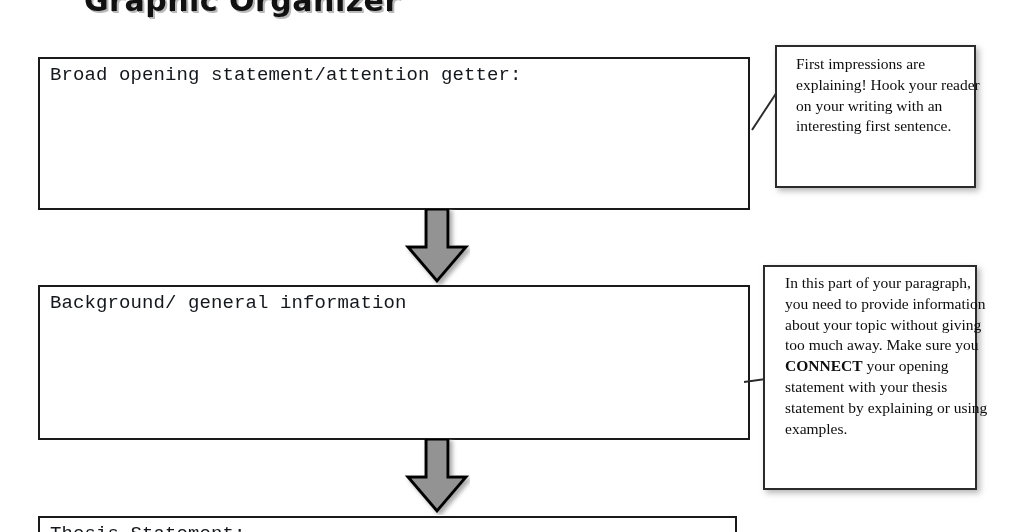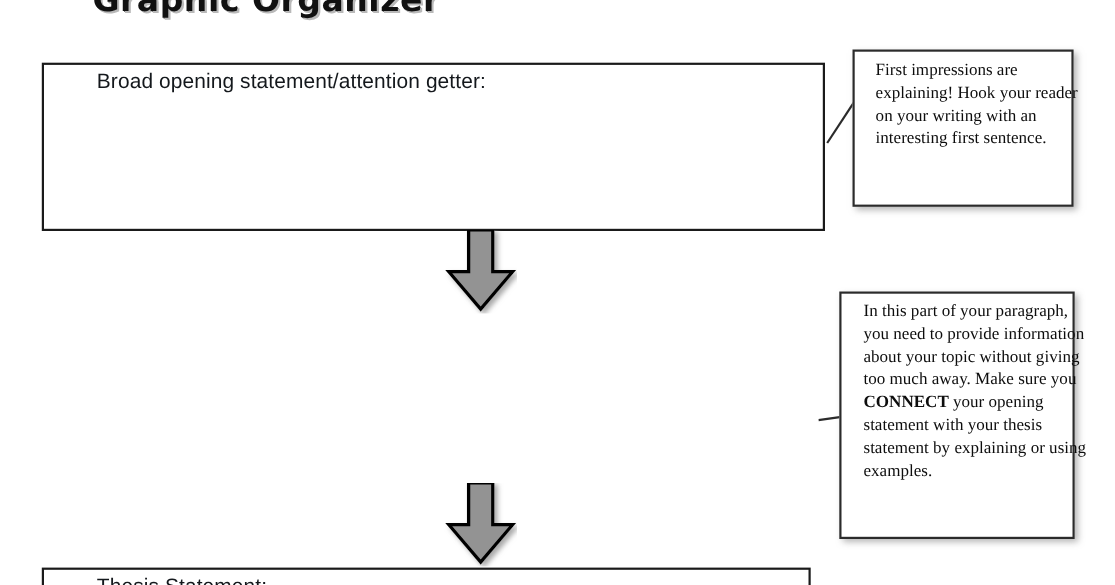--- a/index.html
+++ b/index.html
@@ -42,27 +42,26 @@
   .orgbox {
     position: absolute;
     box-sizing: border-box;
     background: #ffffff;
     border: 2px solid #1a1a1a;
   }
   .orgbox .boxlabel {
     position: absolute;
     left: 10px;
     top: 5px;
-    font-family: Liberation Sans, sans-serif;
+    font-family: Liberation Mono, monospace;
     font-size: 19px;
     font-weight: 300;
     color: #14181c;
     white-space: nowrap;
     letter-spacing: 0.1px;
-    margin-left: 38px;
   }
 
   #box-opening  { left: 38px; top: 57px;  width: 712px; height: 153px; }
   #box-background { left: 38px; top: 285px; width: 712px; height: 155px; }
   #box-thesis   { left: 38px; top: 516px; width: 699px; height: 60px; }
 
   
   .arrow {
     position: absolute;
     width: 66px;
@@ -124,20 +123,23 @@
     <svg width="66" height="76" viewBox="0 0 66 76" xmlns="http://www.w3.org/2000/svg">
       <defs>
         <filter id="shadow1" x="-40%" y="-40%" width="190%" height="190%">
           <feDropShadow dx="3" dy="3" stdDeviation="2.2" flood-color="#9a9a9a" flood-opacity="0.85"></feDropShadow>
         </filter>
       </defs>
       <polygon points="22,0 44,0 44,38 62,38 33,72 4,38 22,38" fill="#939393" stroke="#000000" stroke-width="3" stroke-linejoin="miter" filter="url(#shadow1)"></polygon>
     </svg>
   </div>
 
+  <div class="orgbox" id="box-background">
+    <span class="boxlabel">Background/ general information</span>
+  </div>
 
   <div class="arrow" id="arrow-2">
     <svg width="66" height="76" viewBox="0 0 66 76" xmlns="http://www.w3.org/2000/svg">
       <defs>
         <filter id="shadow2" x="-40%" y="-40%" width="190%" height="190%">
           <feDropShadow dx="3" dy="3" stdDeviation="2.2" flood-color="#9a9a9a" flood-opacity="0.85"></feDropShadow>
         </filter>
       </defs>
       <polygon points="22,0 44,0 44,38 62,38 33,72 4,38 22,38" fill="#939393" stroke="#000000" stroke-width="3" stroke-linejoin="miter" filter="url(#shadow2)"></polygon>
     </svg>

